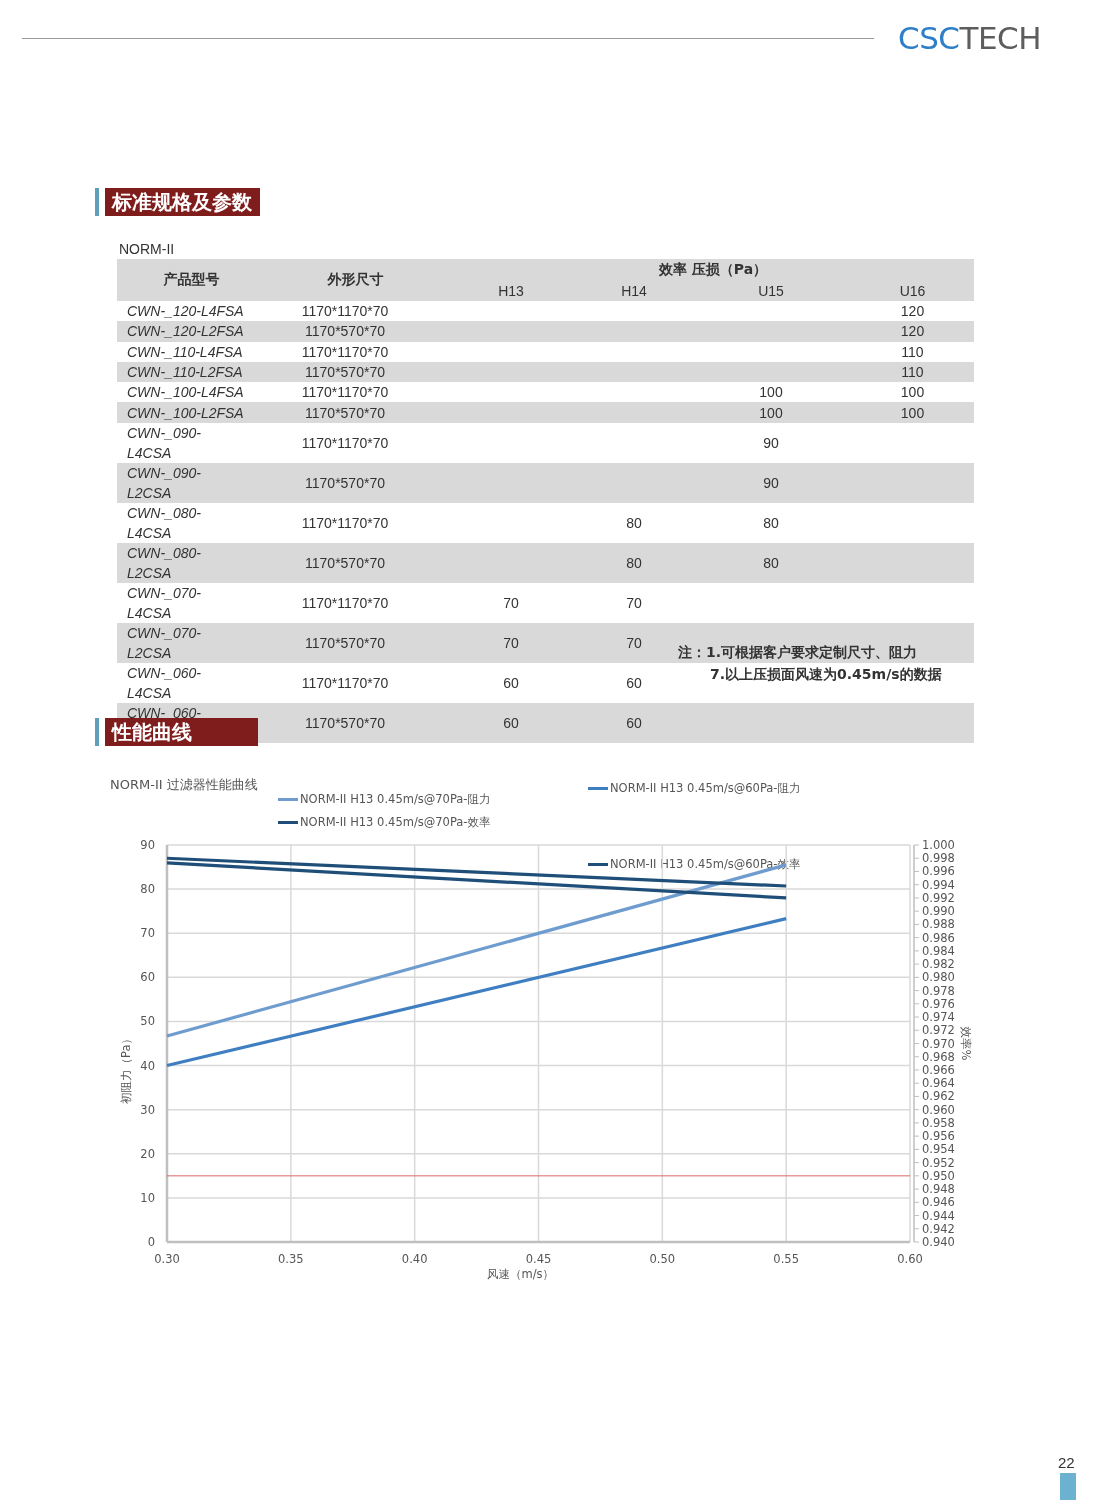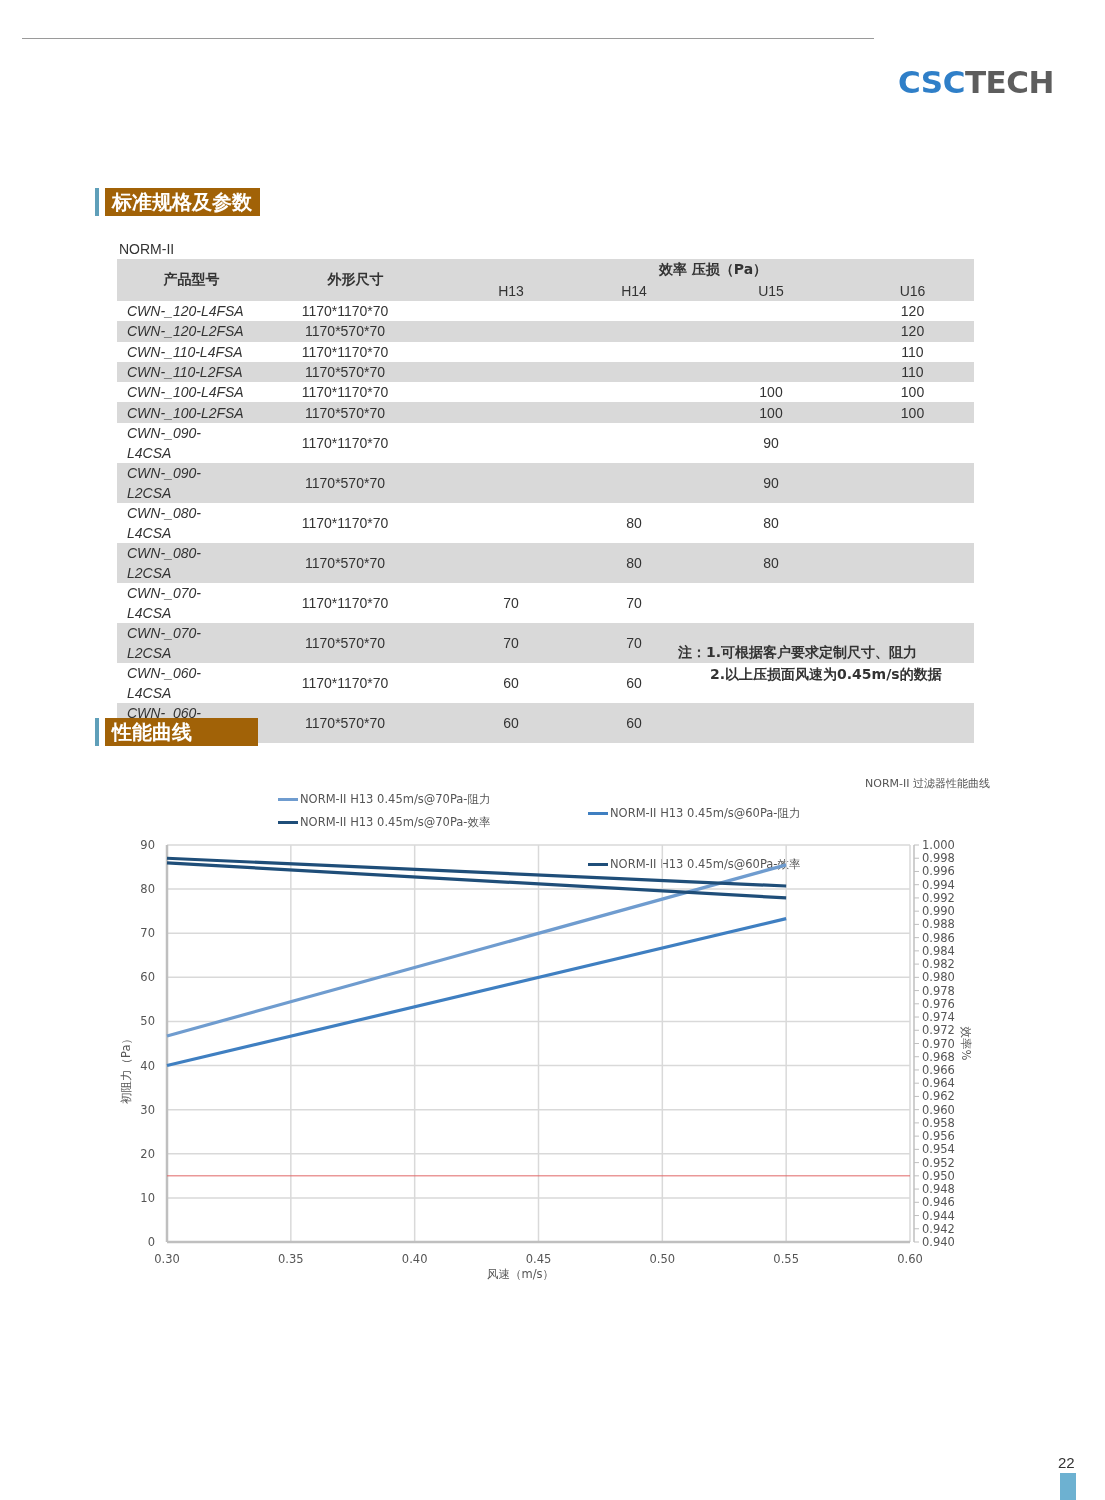--- a/index.html
+++ b/index.html
@@ -1,42 +1,42 @@
 <!DOCTYPE html>
 <html><head>
 <meta charset="utf-8">
 <style>
   html, body { margin: 0; padding: 0; background: #ffffff; }
   body { width: 1105px; height: 1500px; position: relative; font-family: "DejaVu Sans", sans-serif; color: #333; overflow: hidden; }
   .top-rule { position: absolute; left: 22px; top: 38px; width: 852px; height: 1px; background: #9a9a9a; }
-  .logo { position: absolute; left: 898px; top: 20px; font-family: "DejaVu Sans", sans-serif; font-weight: bold; font-size: 31px; letter-spacing: -0.5px; margin-top: 44px; }
+  .logo { position: absolute; left: 898px; top: 20px; font-family: "DejaVu Sans", sans-serif; font-weight: normal; font-size: 31px; letter-spacing: -0.5px; }
   .logo .a { color: #2f7fc8; }
   .logo .b { color: #5d5d5d; }
 
   .section-head { position: absolute; left: 95px; height: 28px; display: flex; align-items: stretch; }
   .section-head .bar { width: 4px; background: #5f9fb9; margin-right: 6px; }
-  .section-head .label { background: #a16207; color: #fff; font-weight: bold; font-size: 20px; line-height: 28px; padding: 0 8px 0 7px; }
+  .section-head .label { background: #7f1d1d; color: #fff; font-weight: bold; font-size: 20px; line-height: 28px; padding: 0 8px 0 7px; }
 
   .norm-label { position: absolute; left: 119px; top: 241px; font-size: 14px; color: #333; font-family: "Liberation Sans", sans-serif; }
 
   table.spec { position: absolute; left: 117px; top: 259px; width: 857px; border-collapse: collapse; font-family: "Liberation Sans", sans-serif; font-size: 14px; color: #333; }
   table.spec th { font-weight: normal; padding: 0; }
   table.spec thead tr.h1 th { height: 21px; }
   table.spec thead tr.h2 th { height: 21px; }
   table.spec thead { background: #d9d9d9; }
   table.spec th.bold { font-weight: bold; font-family: "DejaVu Sans", sans-serif; font-size: 14px; padding-left: 21px; }
   table.spec td { height: 20.3px; padding: 0; text-align: center; line-height: 20px; }
   table.spec td.model { text-align: left; padding-left: 10px; font-style: italic; }
   table.spec tbody tr:nth-child(even) { background: #d9d9d9; }
 
   .notes { position: absolute; left: 678px; top: 641px; font-size: 14px; font-weight: bold; color: #333; line-height: 22px; }
   .notes .n2 { padding-left: 32px; }
 
   .chart-wrap { position: absolute; left: 110px; top: 770px; width: 880px; height: 520px; }
-  .chart-title { position: absolute; left: 0; width: 880px; top: 6px; text-align: right; font-size: 11px; color: #555; }
+  .chart-title { position: absolute; left: 0; width: 880px; top: 6px; text-align: left; font-size: 13px; color: #555; }
   .legend-item { position: absolute; font-size: 11.5px; color: #555; display: flex; align-items: center; }
   .legend-item .sw { width: 20px; height: 3px; margin-right: 2px; }
   .footer-num { position: absolute; left: 1058px; top: 1454px; font-size: 15px; color: #333; font-family: "Liberation Sans", sans-serif; }
   .footer-bar { position: absolute; left: 1060px; top: 1473px; width: 16px; height: 27px; background: #6db1d1; }
 </style>
 </head>
 <body>
 
 <div class="top-rule"></div>
 <div class="logo">
@@ -184,39 +184,39 @@
         <td>60</td>
         <td>60</td>
         <td></td>
         <td></td>
       </tr>
     </tbody>
 </table>
 
 <div class="notes">
   <div>注：1.可根据客户要求定制尺寸、阻力</div>
-  <div class="n2">2.以上压损面风速为0.45m/s的数据</div>
+  <div class="n2">7.以上压损面风速为0.45m/s的数据</div>
 </div>
 
 <div class="section-head" style="top:718px;border-radius:6px;">
   <div class="bar"></div>
   <div class="label" style="padding-right:66px;">性能曲线</div>
 </div>
 
 <div class="chart-wrap">
   <div class="chart-title">NORM-II 过滤器性能曲线</div>
   <div class="legend-item" style="left:168px; top:22px;">
     <span class="sw" style="background:#6f9ccf"></span>
       <span>NORM-II H13 0.45m/s@70Pa-阻力</span>
   </div>
   <div class="legend-item" style="left:168px; top:45px;">
     <span class="sw" style="background:#1f4e79"></span>
       <span>NORM-II H13 0.45m/s@70Pa-效率</span>
   </div>
-  <div class="legend-item" style="left:478px; top:36px;">
+  <div class="legend-item" style="left:478px; top:11px;">
     <span class="sw" style="background:#3f7fc1"></span>
       <span>NORM-II H13 0.45m/s@60Pa-阻力</span>
   </div>
   <div class="legend-item" style="left:478px; top:45px;margin-top:42px;">
     <span class="sw" style="background:#1f4e79"></span>
       <span>NORM-II H13 0.45m/s@60Pa-效率</span>
   </div>
 
   <svg id="chart-svg" width="880" height="520" style="position:absolute;left:0;top:0;">
       <line x1="57" x2="800" y1="472" y2="472" stroke="#d9d9d9" stroke-width="1.5"></line>

